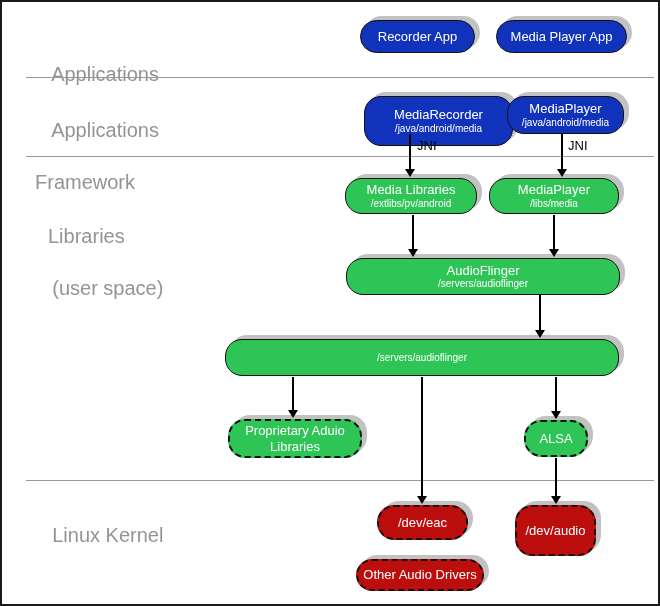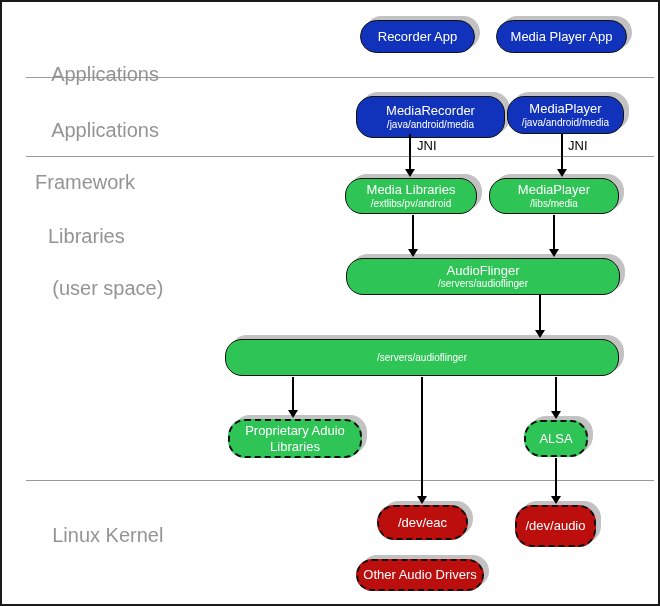--- a/index.html
+++ b/index.html
@@ -39,30 +39,30 @@
   }
   .blue{background:var(--app-blue,#1133bb);}
   .green{background:var(--lib-green,#2ec556);}
   .red{background:var(--kernel-red,#bd0e0e);}
   .dashed{border:2px dashed #111;}
   .t{font-size:13px;}
   .p{font-size:10px;}
 
   .pos-recorder-app      {left:358px;top:18px;width:115px;height:33px;}
   .pos-media-player-app  {left:494px;top:18px;width:131px;height:33px;}
-  .pos-mediarecorder-fw  {left:354px;top:94px;width:149px;height:42px;text-align:right;}
+  .pos-mediarecorder-fw  {left:362px;top:94px;width:149px;height:50px;text-align:right;}
   .pos-mediaplayer-fw    {left:505px;top:94px;width:117px;height:38px;}
   .pos-mediarecorder-lib {left:343px;top:176px;width:132px;height:36px;}
   .pos-mediaplayer-lib   {left:487px;top:176px;width:130px;height:36px;}
   .pos-audioflinger      {left:344px;top:256px;width:274px;height:37px;}
   .pos-ahi               {left:223px;top:337px;width:394px;height:37px;}
   .pos-proprietary       {left:226px;top:417px;width:134px;height:39px;}
   .pos-alsa              {left:522px;top:418px;width:64px;height:37px;}
   .pos-dev-eac           {left:375px;top:503px;width:91px;height:35px;}
-  .pos-dev-audio         {left:513px;top:503px;width:81px;height:42px;}
+  .pos-dev-audio         {left:513px;top:503px;width:81px;height:51px;}
   .pos-other-drivers     {left:354px;top:557px;width:128px;height:32px;}
   .pos-alsa-kernel       {left:490px;top:557px;width:128px;height:36px;}
 
   
   .arr{position:absolute;width:2px;background:#000;}
   .head{position:absolute;width:0;height:0;border-left:5px solid transparent;border-right:5px solid transparent;border-top:8px solid #000;}
   .a1l{left:407px;top:132px;height:35px;} .a1h{left:403px;top:167px;}
   .a2l{left:559px;top:132px;height:35px;} .a2h{left:555px;top:167px;}
   .a3l{left:410px;top:213px;height:34px;} .a3h{left:406px;top:247px;}
   .a4l{left:551px;top:213px;height:34px;} .a4h{left:547px;top:247px;}

